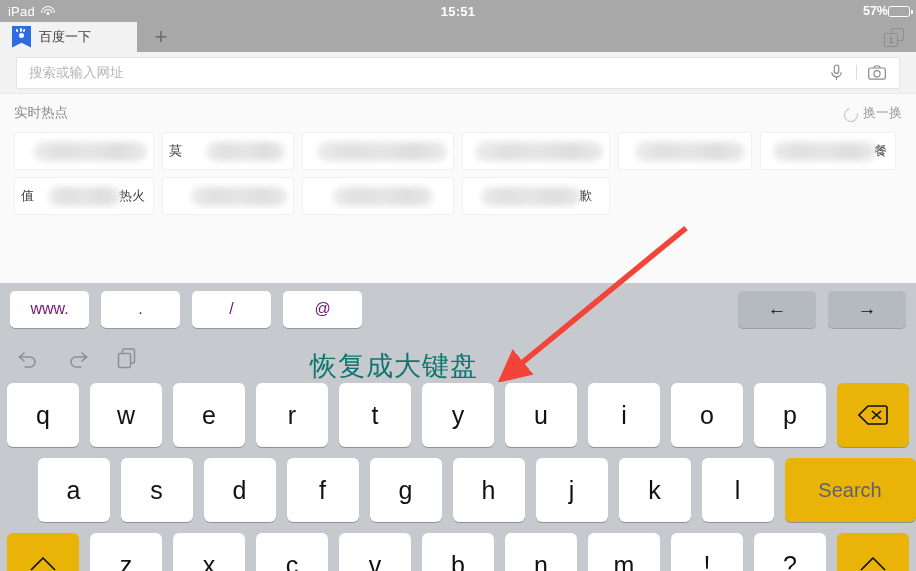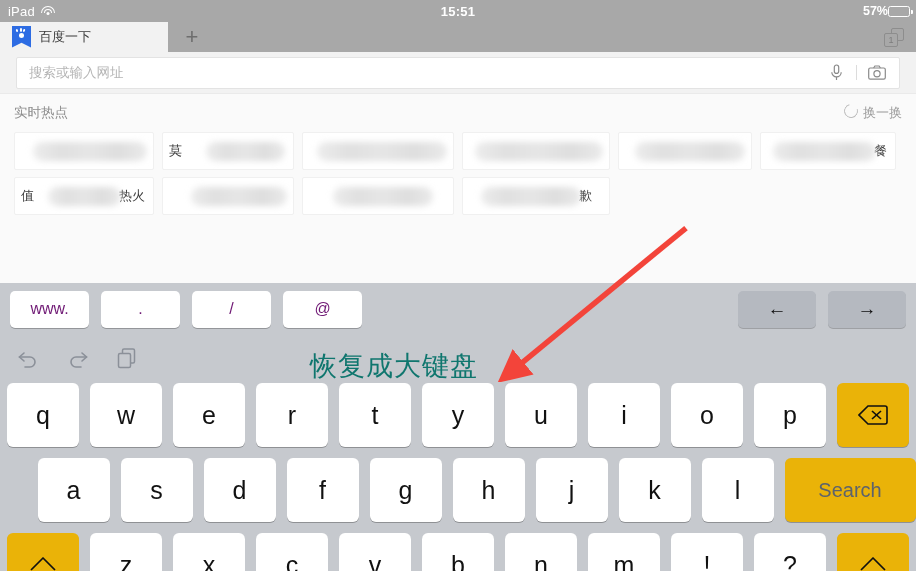--- a/index.html
+++ b/index.html
@@ -47,21 +47,21 @@
   }
   .batt-fill { height: 100%; background: #fff; border-radius: 1px; }
 
   
   .tabbar {
     position: absolute; left: 0; top: 22px; width: 916px; height: 30px;
     background: #a8a8a8;
     display: flex; align-items: flex-end;
   }
   .tab {
-    width: 168px; height: 30px; background: #f2f2f2;
+    width: 137px; height: 30px; background: #f2f2f2;
     display: flex; align-items: center; gap: 8px; padding-left: 12px;
     position: relative;
   }
   .baidu-logo {
     width: 19px; height: 22px; background: #2d6ce3;
     position: relative; margin-top: -1px;
     clip-path: polygon(0 0, 100% 0, 100% 100%, 50% 78%, 0 100%);
     display: flex; align-items: flex-start; justify-content: center;
   }
   .paw { margin-top: 3px; position: relative; width: 11px; height: 11px; }
@@ -108,21 +108,21 @@
   
   .content {
     position: absolute; left: 0; top: 93px; width: 916px; height: 190px;
     background: #fafafa; border-top: 1px solid #eaeaea;
   }
   .hot-header {
     height: 38px; display: flex; align-items: center; padding: 0 14px;
   }
   .hot-title { font-size: 13.5px; color: #8d8d8d; }
   .hot-refresh {
-    margin-left: auto; display: flex; align-items: flex-start; gap: 5px;
+    margin-left: auto; display: flex; align-items: flex-end; gap: 5px;
     font-size: 13px; color: #9a9a9a;
   }
   .refresh-icon {
     width: 14px; height: 14px; border: 1.4px solid #bdbdbd; border-radius: 50%;
     border-top-color: transparent; display: inline-block; position: relative;
     transform: rotate(30deg);
   }
   .hot-grid { padding: 0 14px; }
   .hot-row { display: flex; gap: 8px; margin-bottom: 7px; height: 38px; }
   .hot-item {

